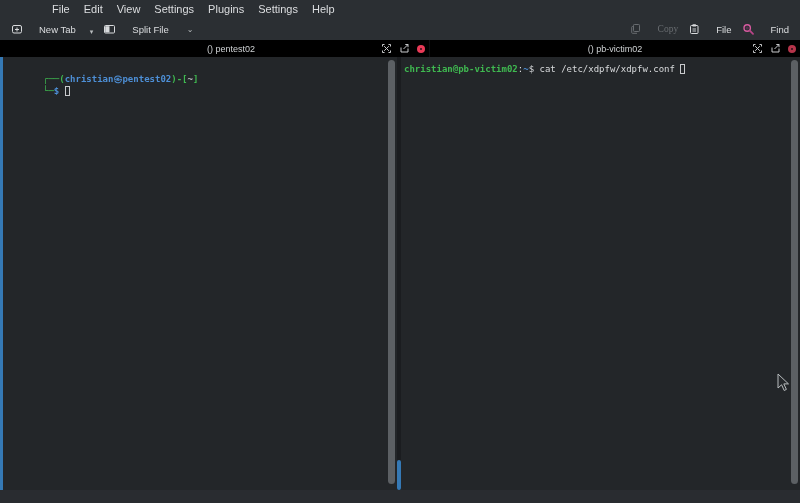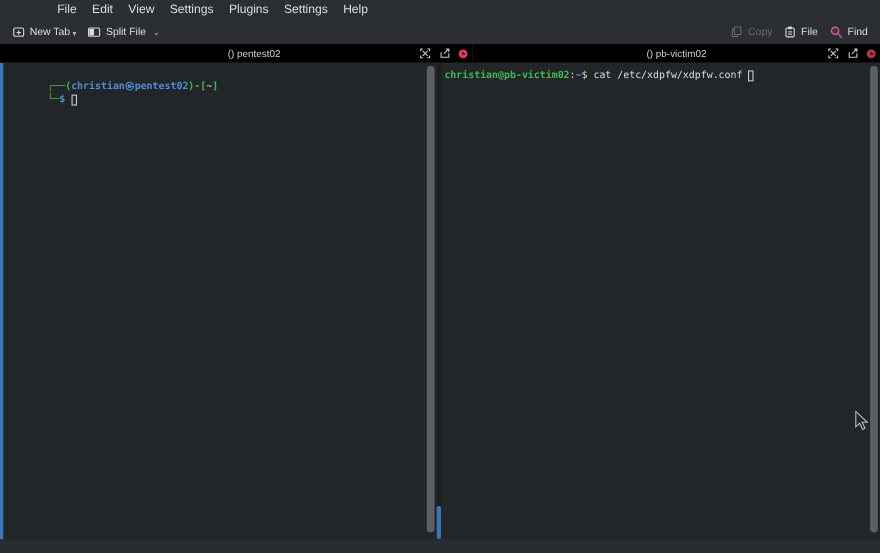--- a/index.html
+++ b/index.html
@@ -13,23 +13,23 @@
   .menubar {
     height:18px; display:flex; align-items:center; padding-left:4px;
     background:#2b2f33; font-size:11px;margin-left:41px;
   }
   .menu-item { padding:2px 7px; cursor:default; }
   
   .toolbar {
     height:22px; display:flex; align-items:center; background:#2b2f33;
     font-size:9.5px; padding:0 6px;
   }
-  .tbtn { display:flex; align-items:center; gap:4px; padding:2px 5px; border-radius:2px; }
+  .tbtn { display:flex; align-items:center; gap:16px; padding:2px 5px; border-radius:2px; }
   .tbtn svg { display:block; }
-  .tbtn.disabled { color:#686c70; }
+  .tbtn.disabled { color:#686c70;font-family:Liberation Serif, serif; }
   .toolbar .spacer { flex:1; }
   .caret-small { font-size:7px; color:#b8bcbe; align-self:flex-end; margin-left:-2px; line-height:6px; }
   .chev { font-size:8px; color:#b8bcbe; margin-left:2px; }
   
   .headers { height:17px; display:flex; background:#000000;padding-left:33px; }
   .pane-header {
     position:relative; height:100%; display:flex; align-items:center; justify-content:center;
     font-size:9px; color:#cfd2d4;
   }
   .pane-header.left { width:397px; border-right:1px solid #0e1012; }

